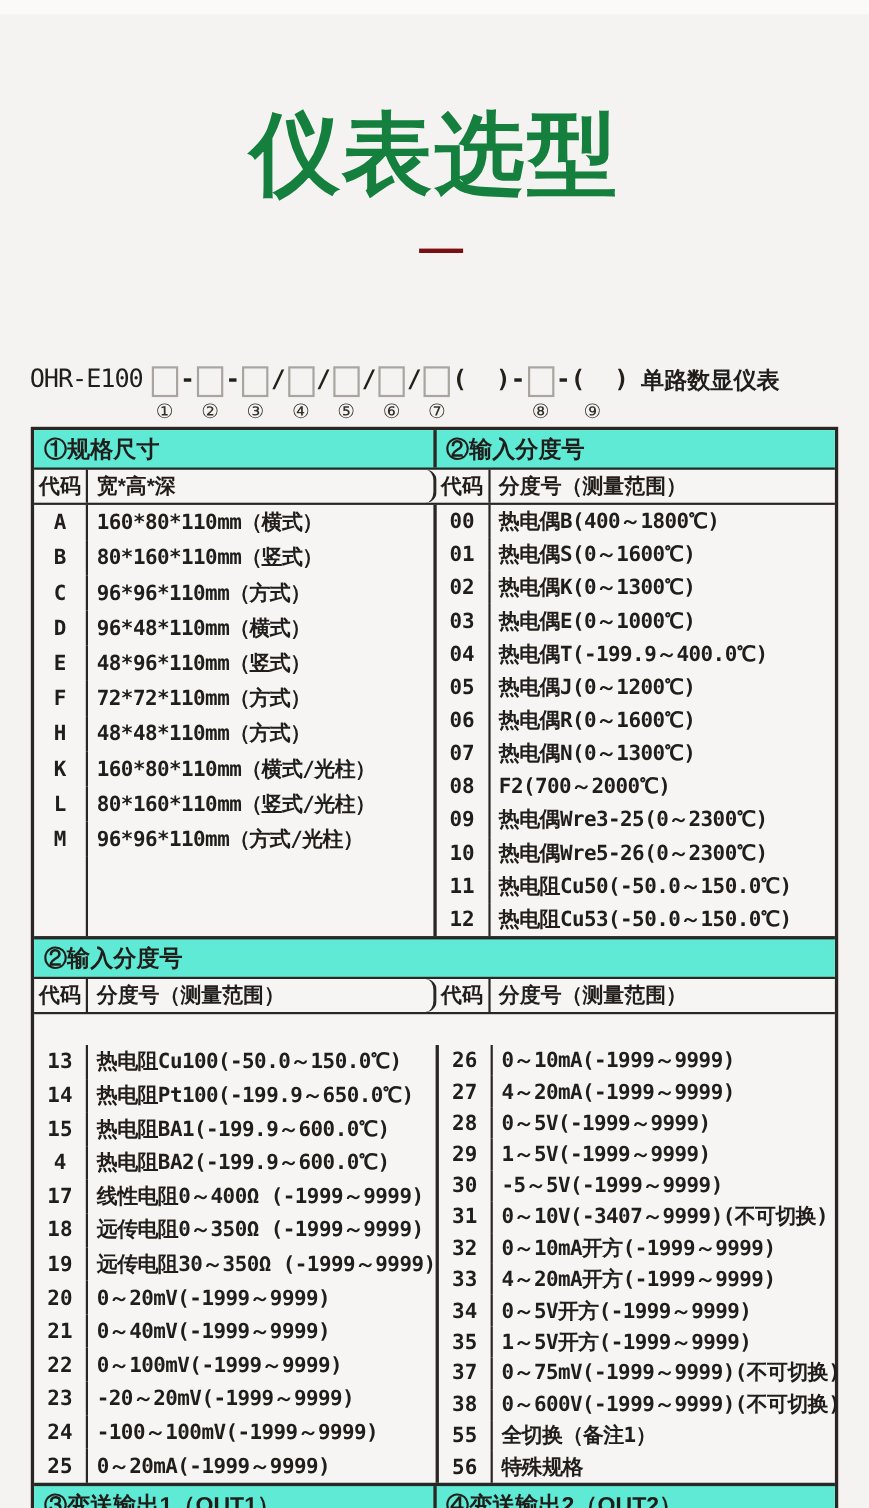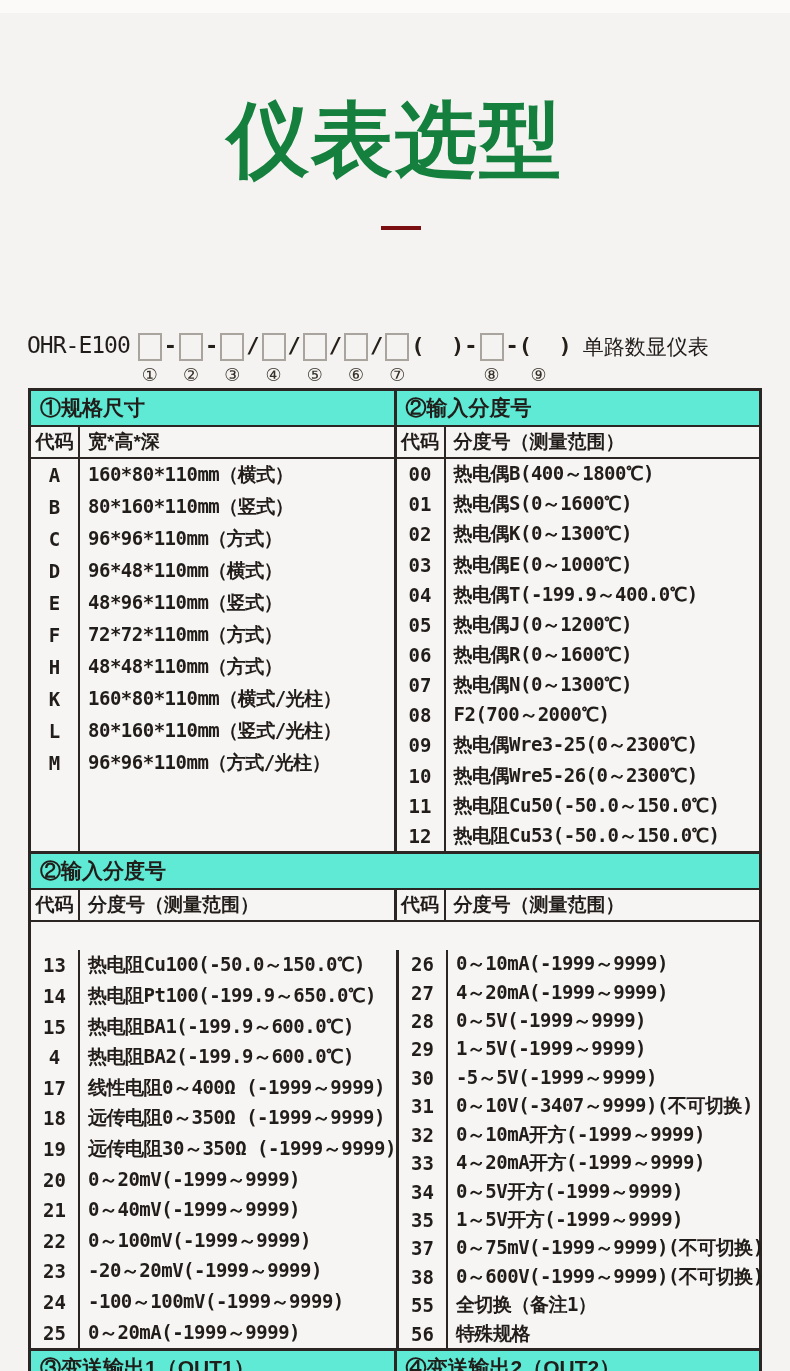--- a/index.html
+++ b/index.html
@@ -23,31 +23,31 @@
     line-height:31px; letter-spacing:-1px; margin-right:7px; white-space:nowrap;
   }
   .segments { display:flex; align-items:flex-start; }
   .seg { display:flex; flex-direction:column; align-items:center; margin:0 1px; }
   .seg.box .seg-main { width:20px; height:24px; border:2px solid #a9a49e; margin-top:3px; }
   .seg.txt .seg-main {
     font-family:"DejaVu Sans Mono", monospace; font-size:22px; font-weight:700;
     line-height:31px; white-space:pre; color:#242019;
   }
   .seg-num { font-size:18px; line-height:21px; margin-top:3px; color:#353128; font-family:"DejaVu Sans", sans-serif; }
-  .model-suffix { font-size:21px; font-weight:400; line-height:33px; margin-left:10px; white-space:nowrap; }
+  .model-suffix { font-size:21px; font-weight:700; line-height:33px; margin-left:10px; white-space:nowrap; }
 
   
   .sel-table { position:absolute; top:388px; left:28px; width:728px; border:3px solid #2b2623; background:#f7f5f3; }
   .sec-head { display:flex; height:34px; background:#5eead4; border-bottom:2px solid #2b2623; font-weight:700; font-size:21px; }
   .sec-head.bt { border-top:3px solid #2b2623; }
   .sec-cell { flex:1; display:flex; align-items:center; padding-left:9px; white-space:nowrap; overflow:hidden; }
   .sec-head.two .sec-cell:first-child { border-right:3px solid #2b2623; }
 
   .col-head { display:flex; height:30px; border-bottom:2px solid #2b2623; }
-  .hhalf { flex:1; display:flex; }
+  .hhalf { flex:1; display:flex;border-radius:10px; }
   .hhalf.lh { border-right:3px solid #2b2623; }
   .code-h {
     width:47px; border-right:2px solid #2b2623; display:flex; align-items:center; justify-content:center;
     font-weight:700; font-size:19px;
   }
   .label-h { flex:1; display:flex; align-items:center; padding-left:8px; font-weight:700; font-size:19px; white-space:nowrap; overflow:hidden; }
 
   .tbody { display:flex; }
   .tbody.b1 { height:392px; }
   .tbody.b2 { height:398px;margin-top:28px; }

